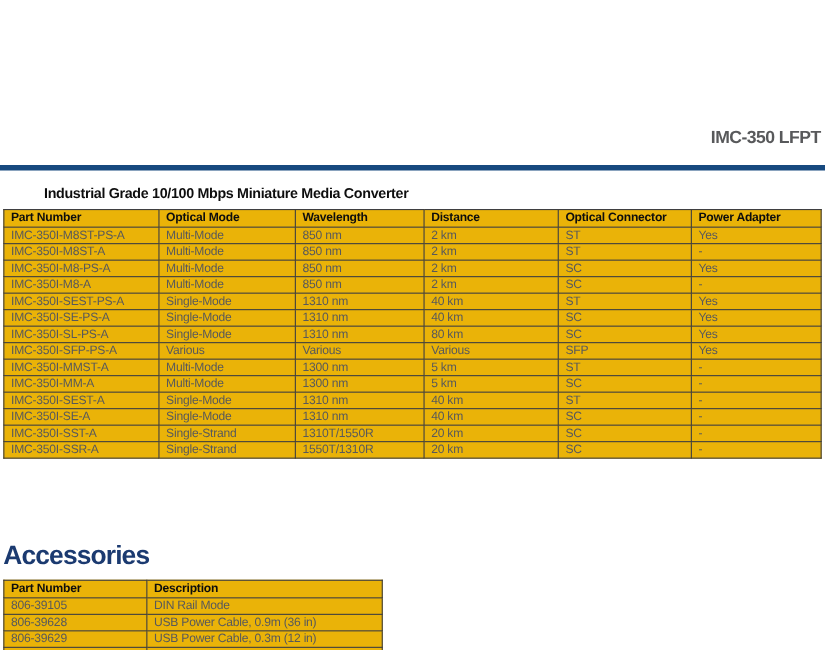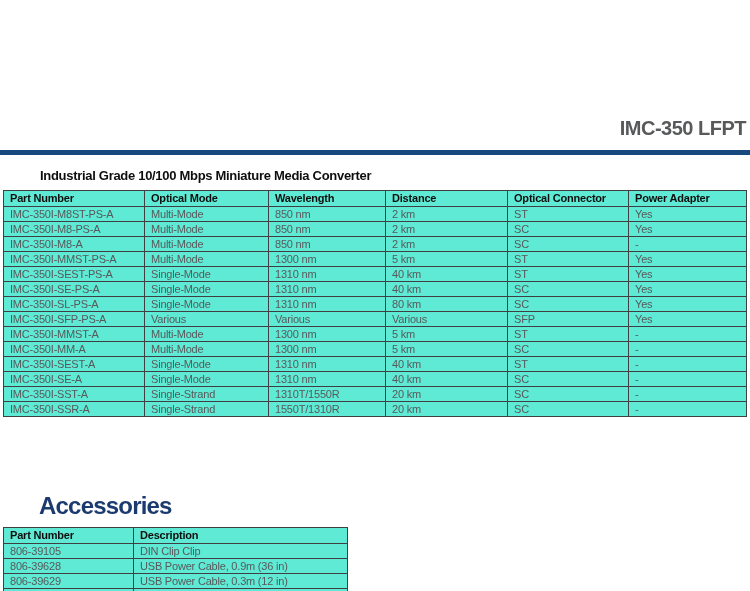--- a/index.html
+++ b/index.html
@@ -7,21 +7,21 @@
   .page {
     position:relative;
     width:750px; height:591px;
     background:#ffffff;
     overflow:hidden;
     font-family:"Liberation Sans", sans-serif;
   }
   .product-title {
     position:absolute;
     top:117px; right:4px;
-    font-size:20px;
+    font-size:16px;
     font-weight:bold;
     letter-spacing:-0.5px;
     color:#58595b;
   }
   .blue-rule {
     position:absolute;
     top:150px; left:0;
     width:750px; height:5px;
     background:#17497f;
   }
@@ -30,21 +30,21 @@
     top:168px; left:4px;
     font-size:13px;
     font-weight:bold;
     letter-spacing:-0.3px;
     color:#0e0e0e;
     padding-left:36px;
   }
   table {
     border-collapse:collapse;
     table-layout:fixed;
-    background:#5eead4;
+    background:#eab308;
   }
   th, td {
     border:1px solid #3f3f41;
     font-size:11px;
     letter-spacing:-0.2px;
     text-align:left;
     vertical-align:middle;
     padding:0 0 0 6px;
     height:15px;
     line-height:13px;
@@ -71,21 +71,20 @@
   .main-table col.c3 { width:122px; }
   .main-table col.c4 { width:121px; }
   .main-table col.c5 { width:118px; }
   .accessories-title {
     position:absolute;
     top:492px; left:3px;
     font-size:24px;
     font-weight:bold;
     letter-spacing:-0.8px;
     color:#1b3a70;
-    margin-left:36px;
   }
   .accessories-table {
     position:absolute;
     top:527px; left:3px;
     width:344px;
   }
   .accessories-table col.c0 { width:130px; }
   .accessories-table col.c1 { width:214px; }
 </style>
 </head>
@@ -121,42 +120,42 @@
     <tbody>
         <tr>
           <td>IMC-350I-M8ST-PS-A</td>
           <td>Multi-Mode</td>
           <td>850 nm</td>
           <td>2 km</td>
           <td>ST</td>
           <td>Yes</td>
         </tr>
         <tr>
+          <td>IMC-350I-M8ST-A</td>
+          <td>Multi-Mode</td>
+          <td>850 nm</td>
+          <td>2 km</td>
+          <td>ST</td>
+          <td>-</td>
+        </tr>
+        <tr>
           <td>IMC-350I-M8-PS-A</td>
           <td>Multi-Mode</td>
           <td>850 nm</td>
           <td>2 km</td>
           <td>SC</td>
           <td>Yes</td>
         </tr>
         <tr>
           <td>IMC-350I-M8-A</td>
           <td>Multi-Mode</td>
           <td>850 nm</td>
           <td>2 km</td>
           <td>SC</td>
           <td>-</td>
-        </tr>
-        <tr>
-          <td>IMC-350I-MMST-PS-A</td>
-          <td>Multi-Mode</td>
-          <td>1300 nm</td>
-          <td>5 km</td>
-          <td>ST</td>
-          <td>Yes</td>
         </tr>
         <tr>
           <td>IMC-350I-SEST-PS-A</td>
           <td>Single-Mode</td>
           <td>1310 nm</td>
           <td>40 km</td>
           <td>ST</td>
           <td>Yes</td>
         </tr>
         <tr>
@@ -243,21 +242,21 @@
     </colgroup>
     <thead>
       <tr>
           <th>Part Number</th>
           <th>Description</th>
         </tr>
     </thead>
     <tbody>
         <tr>
           <td>806-39105</td>
-          <td>DIN Clip Clip</td>
+          <td>DIN Rail Mode</td>
         </tr>
         <tr>
           <td>806-39628</td>
           <td>USB Power Cable, 0.9m (36 in)</td>
         </tr>
         <tr>
           <td>806-39629</td>
           <td>USB Power Cable, 0.3m (12 in)</td>
         </tr>
         <tr>

